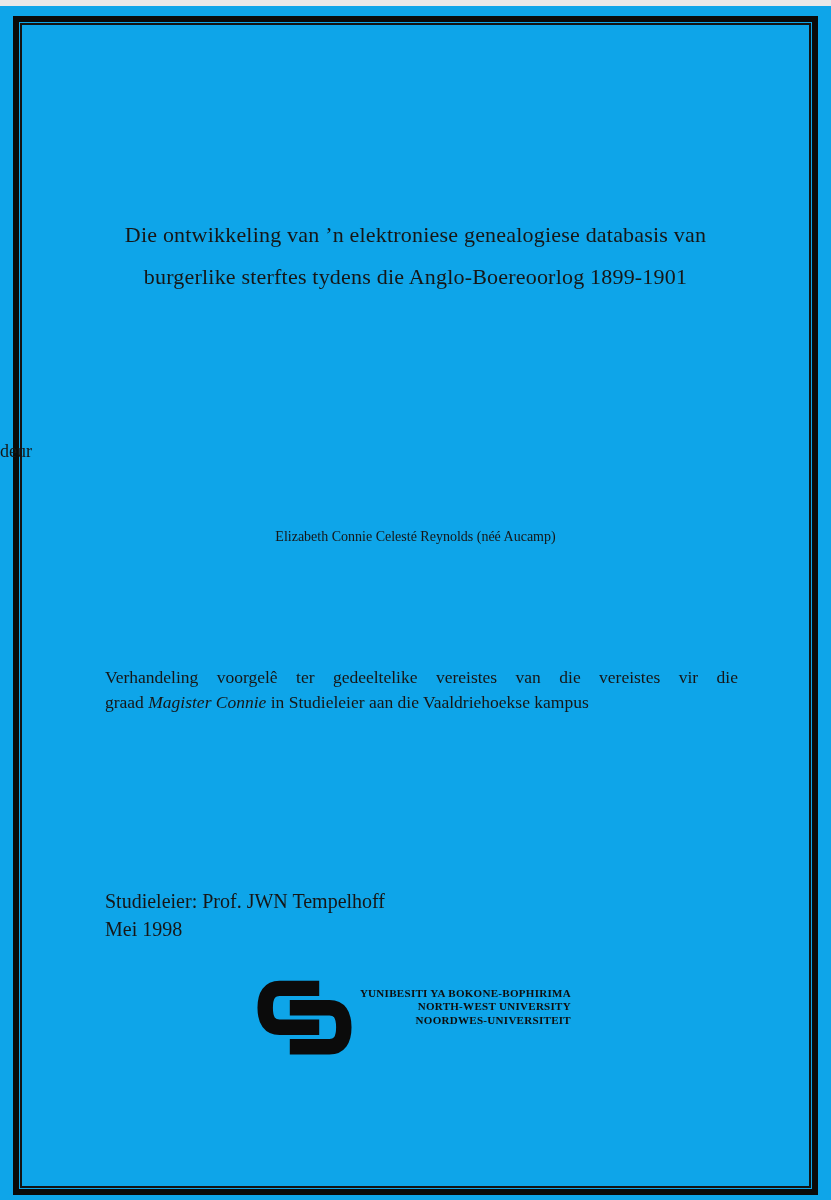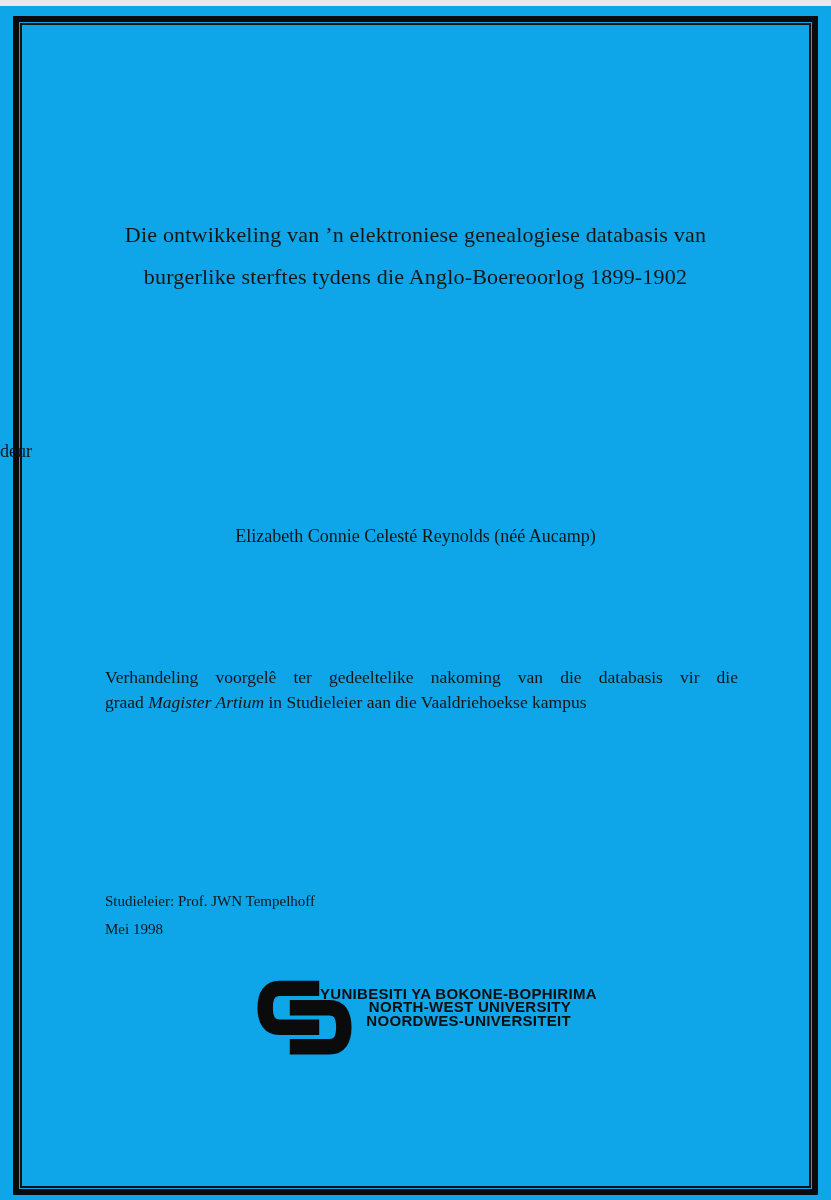--- a/index.html
+++ b/index.html
@@ -37,82 +37,82 @@
     position: absolute;
     left: 0; top: 433px; width: 100%;
     text-align: left;
     font-size: 18px;
     line-height: 24px;
   }
   .author {
     position: absolute;
     left: 0; top: 517px; width: 100%;
     text-align: center;
-    font-size: 18px;
+    font-size: 14px;
     line-height: 27px;
   }
   .statement {
     position: absolute;
     left: 105px; top: 659px; width: 633px;
     font-size: 17.5px;
     line-height: 25.4px;
   }
   .statement .just {
     text-align: justify;
     text-align-last: justify;
   }
   .statement .it { font-style: italic; }
   .advisor-block {
     position: absolute;
     left: 105px; top: 882px;
-    font-size: 15px;
+    font-size: 20px;
     line-height: 27.6px;
   }
   .logo {
     position: absolute;
     left: 256px; top: 973px; width: 316px; height: 76px;
   }
   .logo-mark {
     position: absolute;
     left: 0; top: 0; width: 97px; height: 76px;
   }
   .logo-text {
     position: absolute;
     left: 64px; top: 7.5px; width: 251px;
     text-align: right;
-    font-family: Liberation Sans, sans-serif;
+    font-family: Liberation Serif, serif;
     font-weight: bold;
-    font-size: 15px;
+    font-size: 11px;
     line-height: 13.8px;
     letter-spacing: 0.3px;
     color: #0e0e0e;
     white-space: nowrap;
   }
 </style>
 </head>
 <body>
 
 <div class="page">
 
   <div class="frame-outer">
     <div class="frame-inner"></div>
   </div>
 
   <div class="title-block">
     <div>Die ontwikkeling van ’n elektroniese genealogiese databasis van</div>
-    <div>burgerlike sterftes tydens die Anglo-Boereoorlog 1899-1902</div>
+    <div>burgerlike sterftes tydens die Anglo-Boereoorlog 1899-1901</div>
   </div>
 
   <div class="byline">deur</div>
 
   <div class="author">Elizabeth Connie Celesté Reynolds (néé Aucamp)</div>
 
   <div class="statement">
-    <div class="just"><span>Verhandeling voorgelê ter gedeeltelike nakoming van die databasis vir die</span></div>
-    <div><span>graad </span><span class="it">Magister Artium</span><span> in Studieleier aan die Vaaldriehoekse kampus</span></div>
+    <div class="just"><span>Verhandeling voorgelê ter gedeeltelike vereistes van die vereistes vir die</span></div>
+    <div><span>graad </span><span class="it">Magister Connie</span><span> in Studieleier aan die Vaaldriehoekse kampus</span></div>
   </div>
 
   <div class="advisor-block">
     <div>Studieleier: Prof. JWN Tempelhoff</div>
     <div>Mei 1998</div>
   </div>
 
   <div class="logo">
     <svg class="logo-mark" viewBox="0 0 132 103" xmlns="http://www.w3.org/2000/svg" aria-hidden="true">
       <path d="M 86 12.5 H 32 Q 12.5 12.5 12.5 39 Q 12.5 65.5 32 65.5 H 86" fill="none" stroke="#0b0b0b" stroke-width="21"></path>

